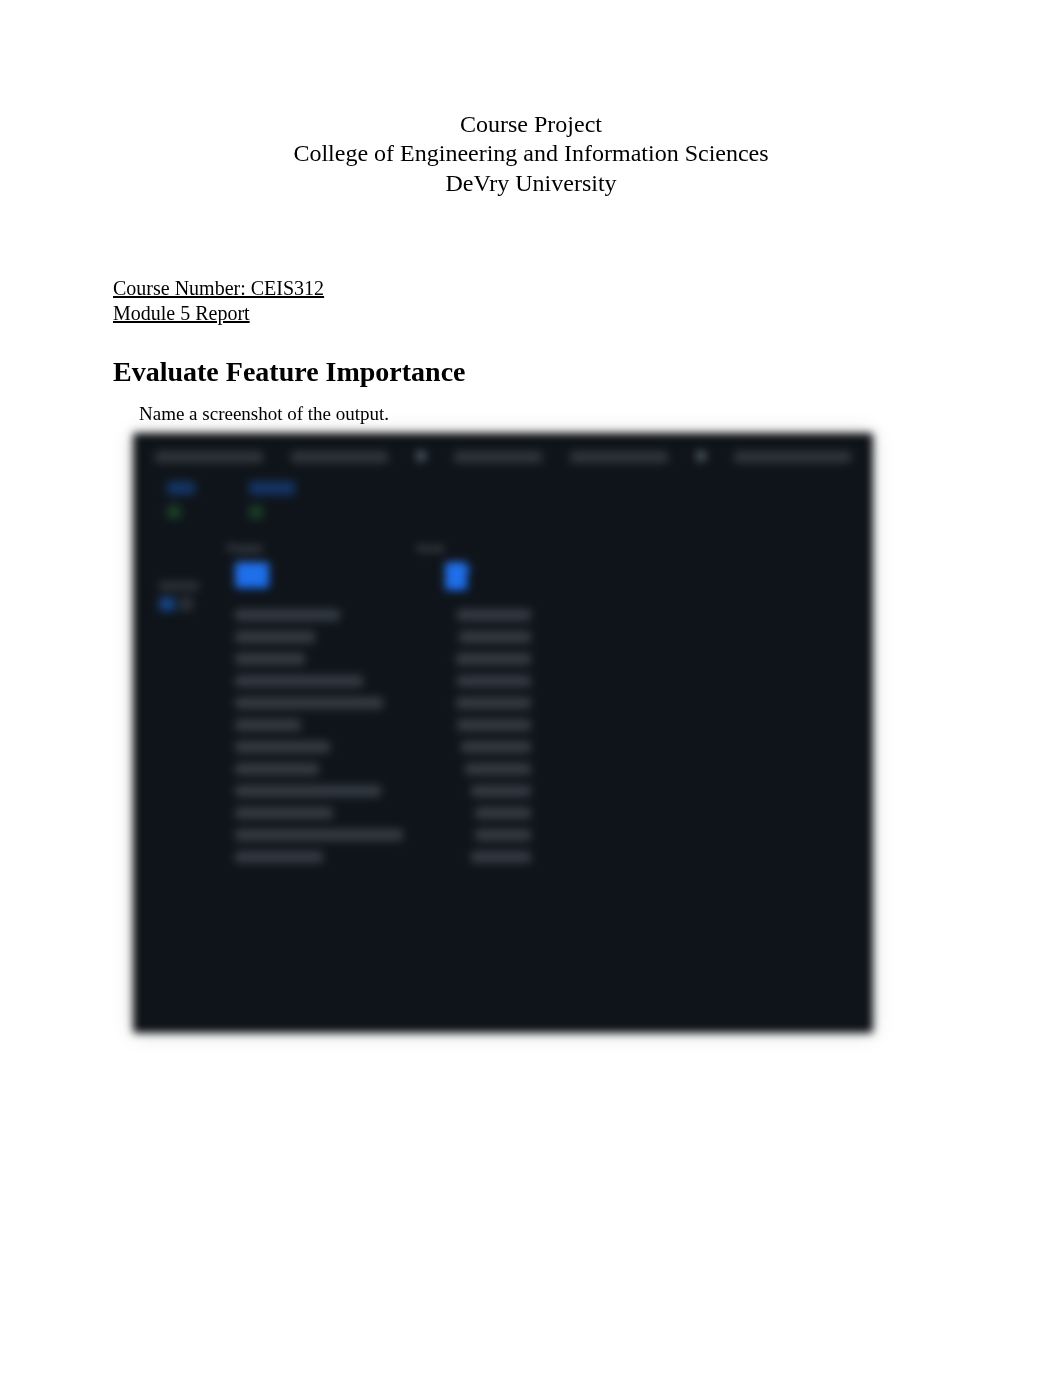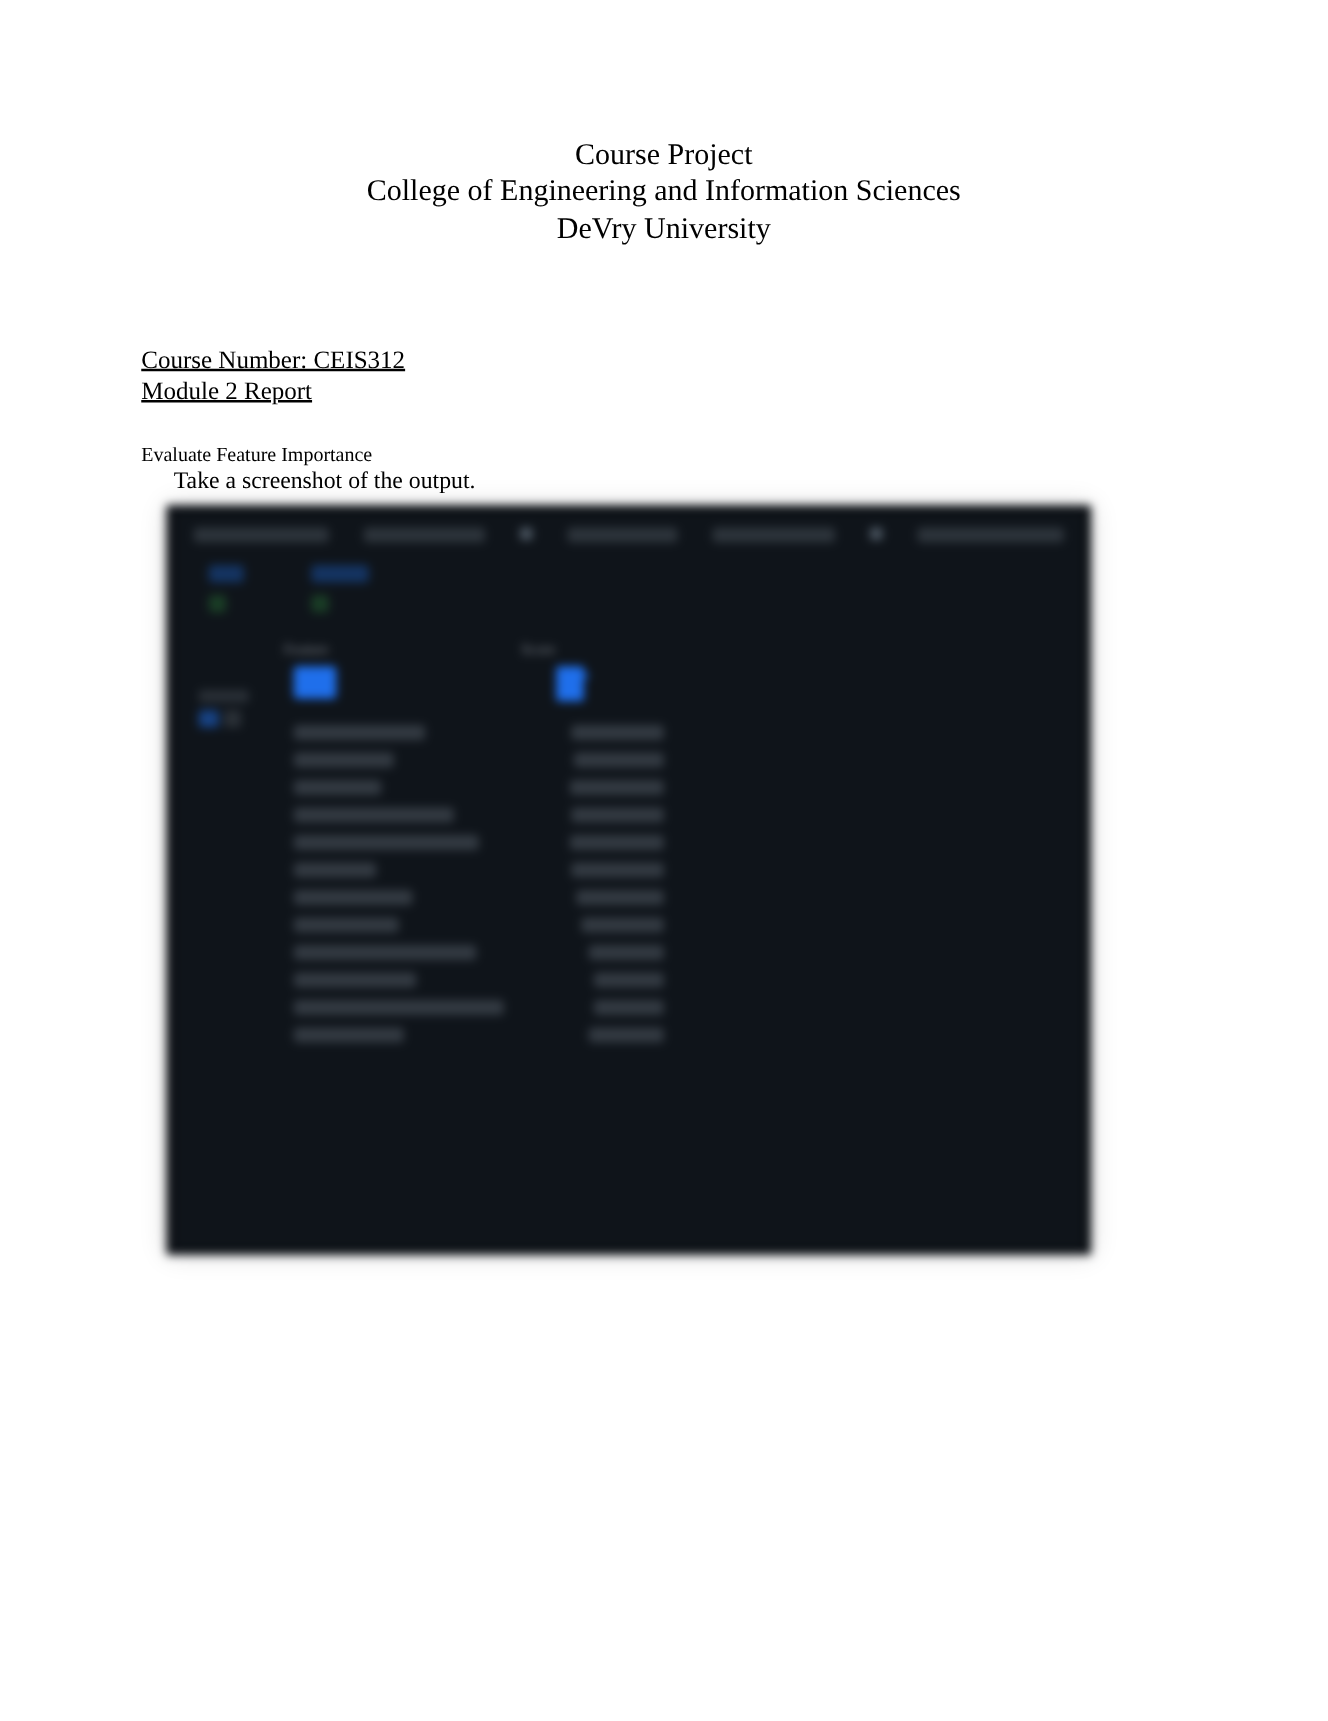--- a/index.html
+++ b/index.html
@@ -27,22 +27,23 @@
     .header-block div {
       font-weight: normal;
     }
     .meta-block {
       font-size: 20px;
       line-height: 1.26;
       margin-bottom: 30px;
       text-decoration: underline;
     }
     .section-title {
-      font-size: 16px;
-      margin-bottom: 0;
+      font-size: 28px;
+      margin-bottom: 15px;
+      font-weight: bold;
     }
     .instruction {
       font-size: 19px;
       padding-left: 26px;
       margin-bottom: 8px;
     }
 
     
     .screenshot {
       width: 740px;
@@ -228,25 +229,25 @@
 
 <div class="page">
   <div class="header-block">
     <div>Course Project</div>
     <div>College of Engineering and Information Sciences</div>
     <div>DeVry University</div>
   </div>
 
   <div class="meta-block">
     <div>Course Number: CEIS312</div>
-    <div>Module 2 Report</div>
+    <div>Module 5 Report</div>
   </div>
 
   <div class="section-title">Evaluate Feature Importance</div>
-  <div class="instruction">Take a screenshot of the output.</div>
+  <div class="instruction">Name a screenshot of the output.</div>
 
   <div class="screenshot">
     <div class="ss-inner">
       <div class="ss-tabs">
         <div class="blob b1"></div>
         <div class="blob b2"></div>
         <div class="dot"></div>
         <div class="blob b3"></div>
         <div class="blob b4"></div>
         <div class="dot"></div>

